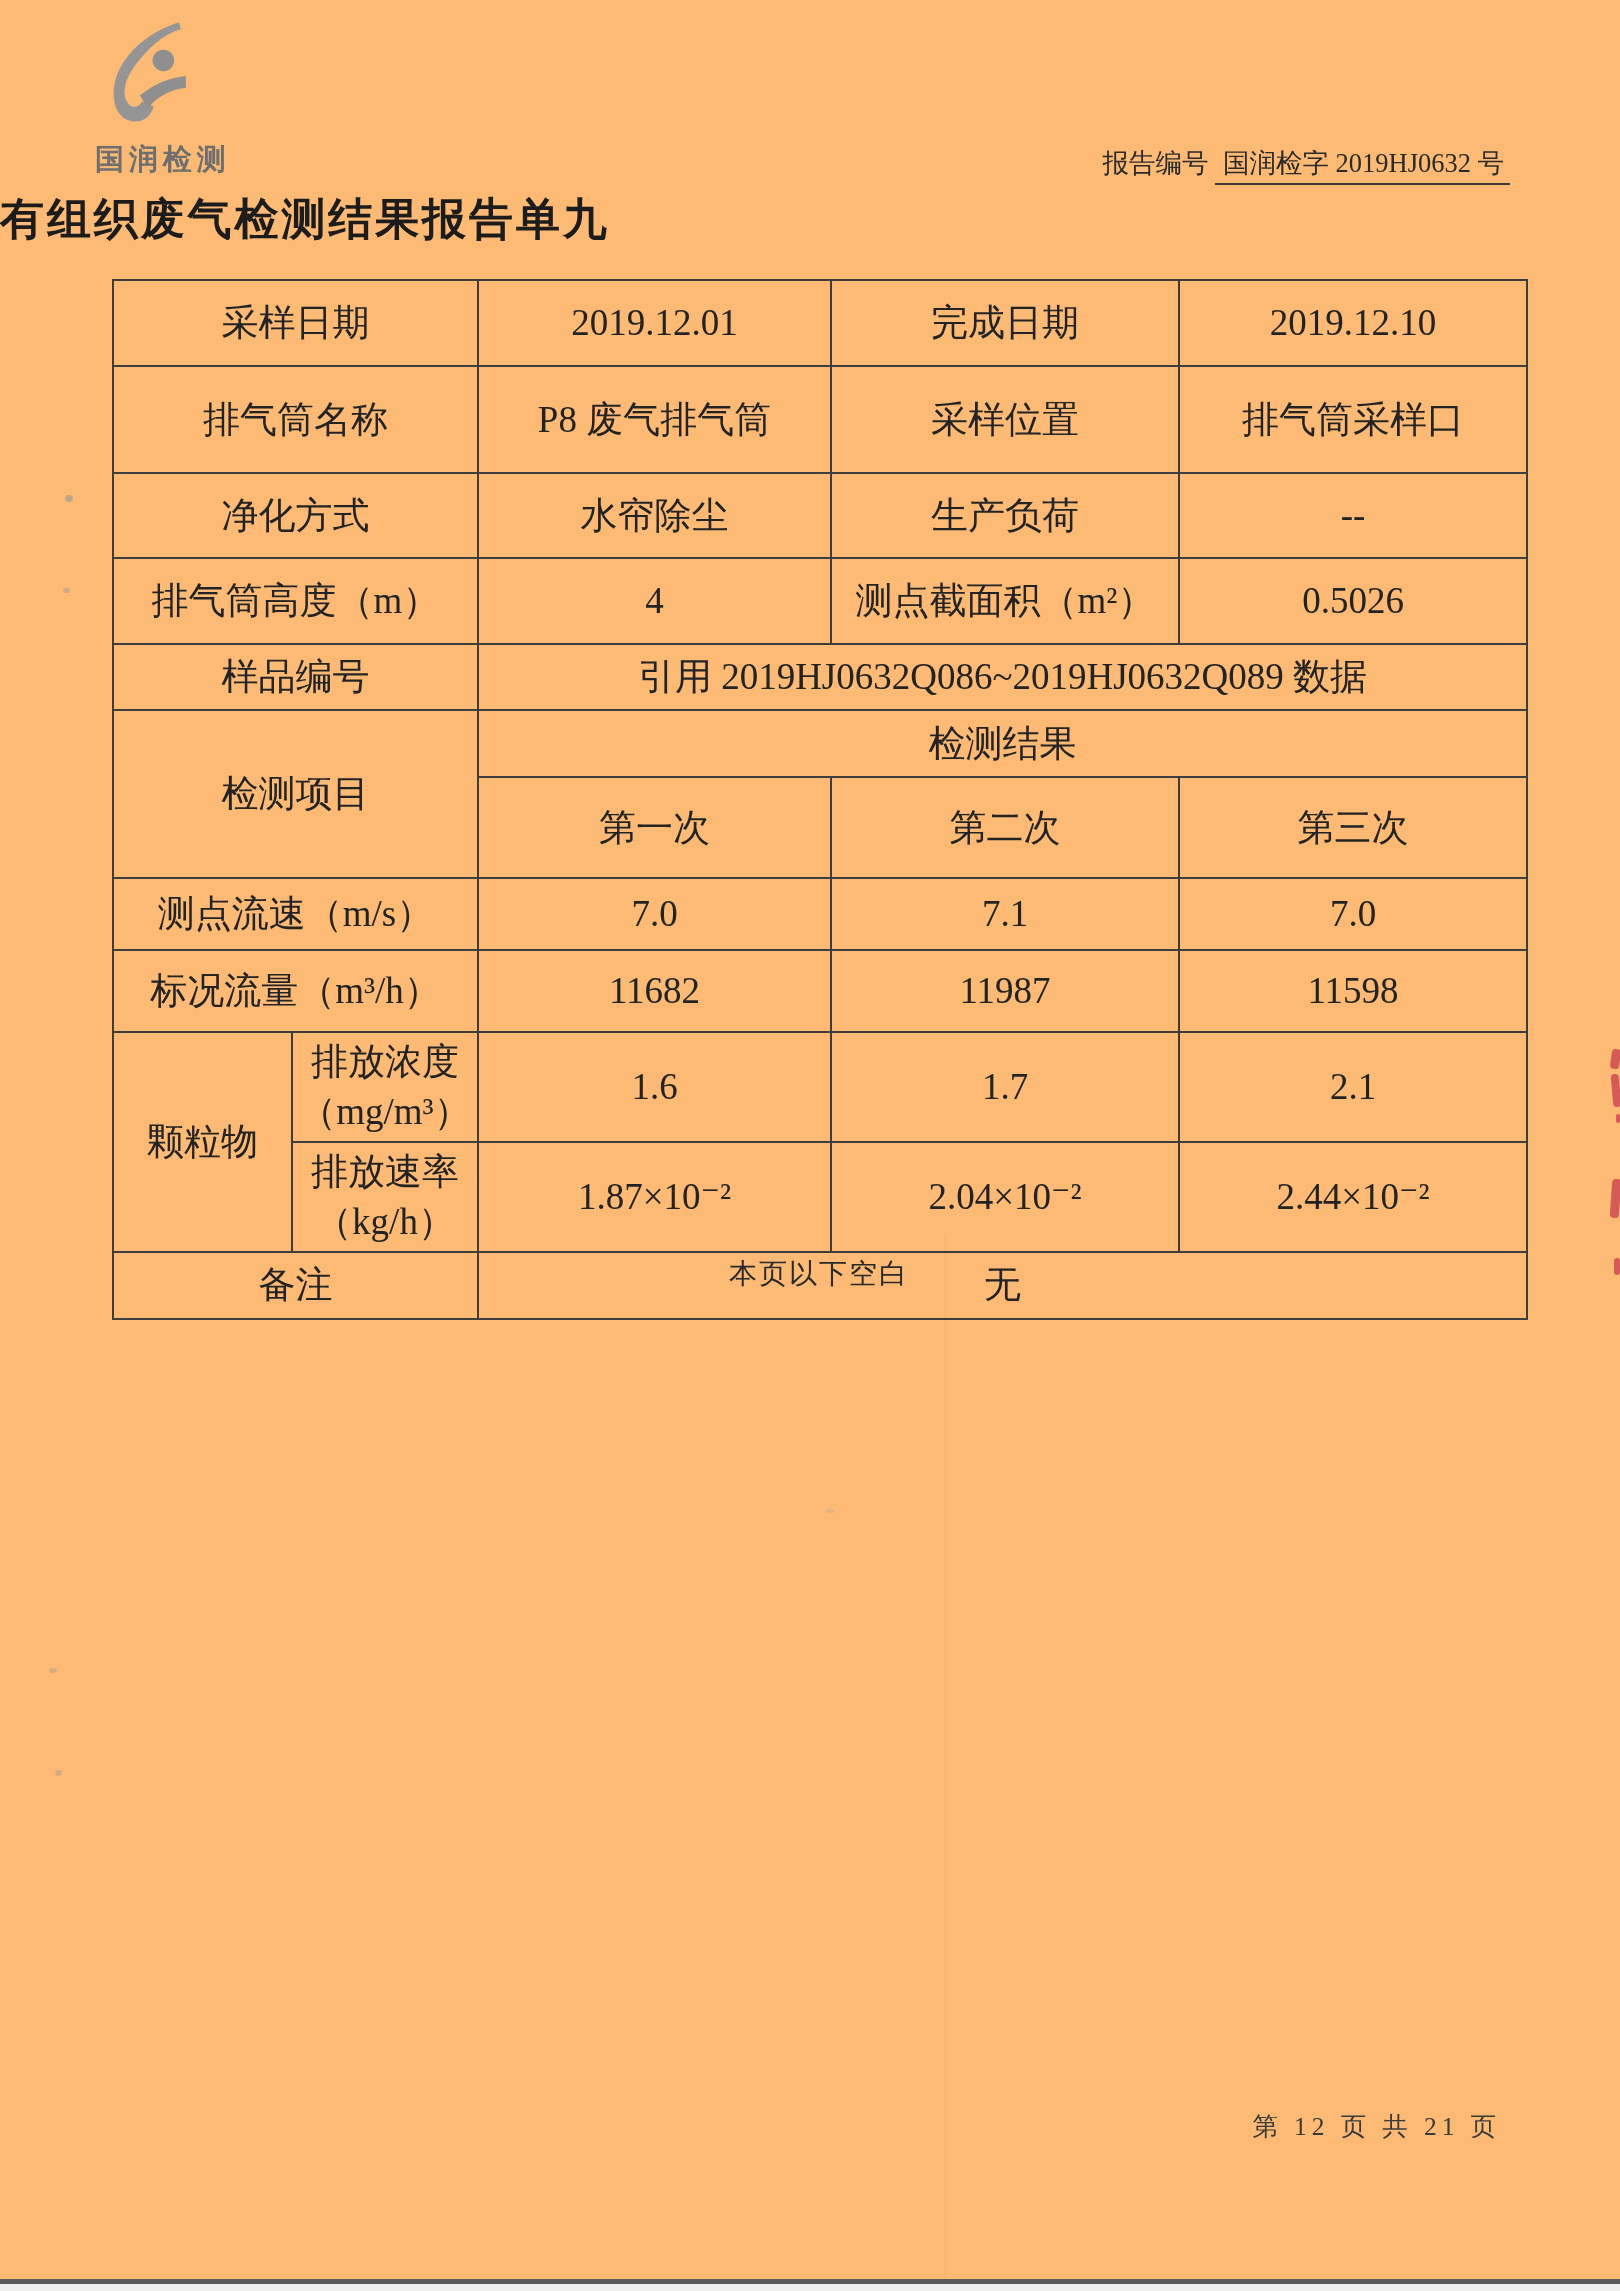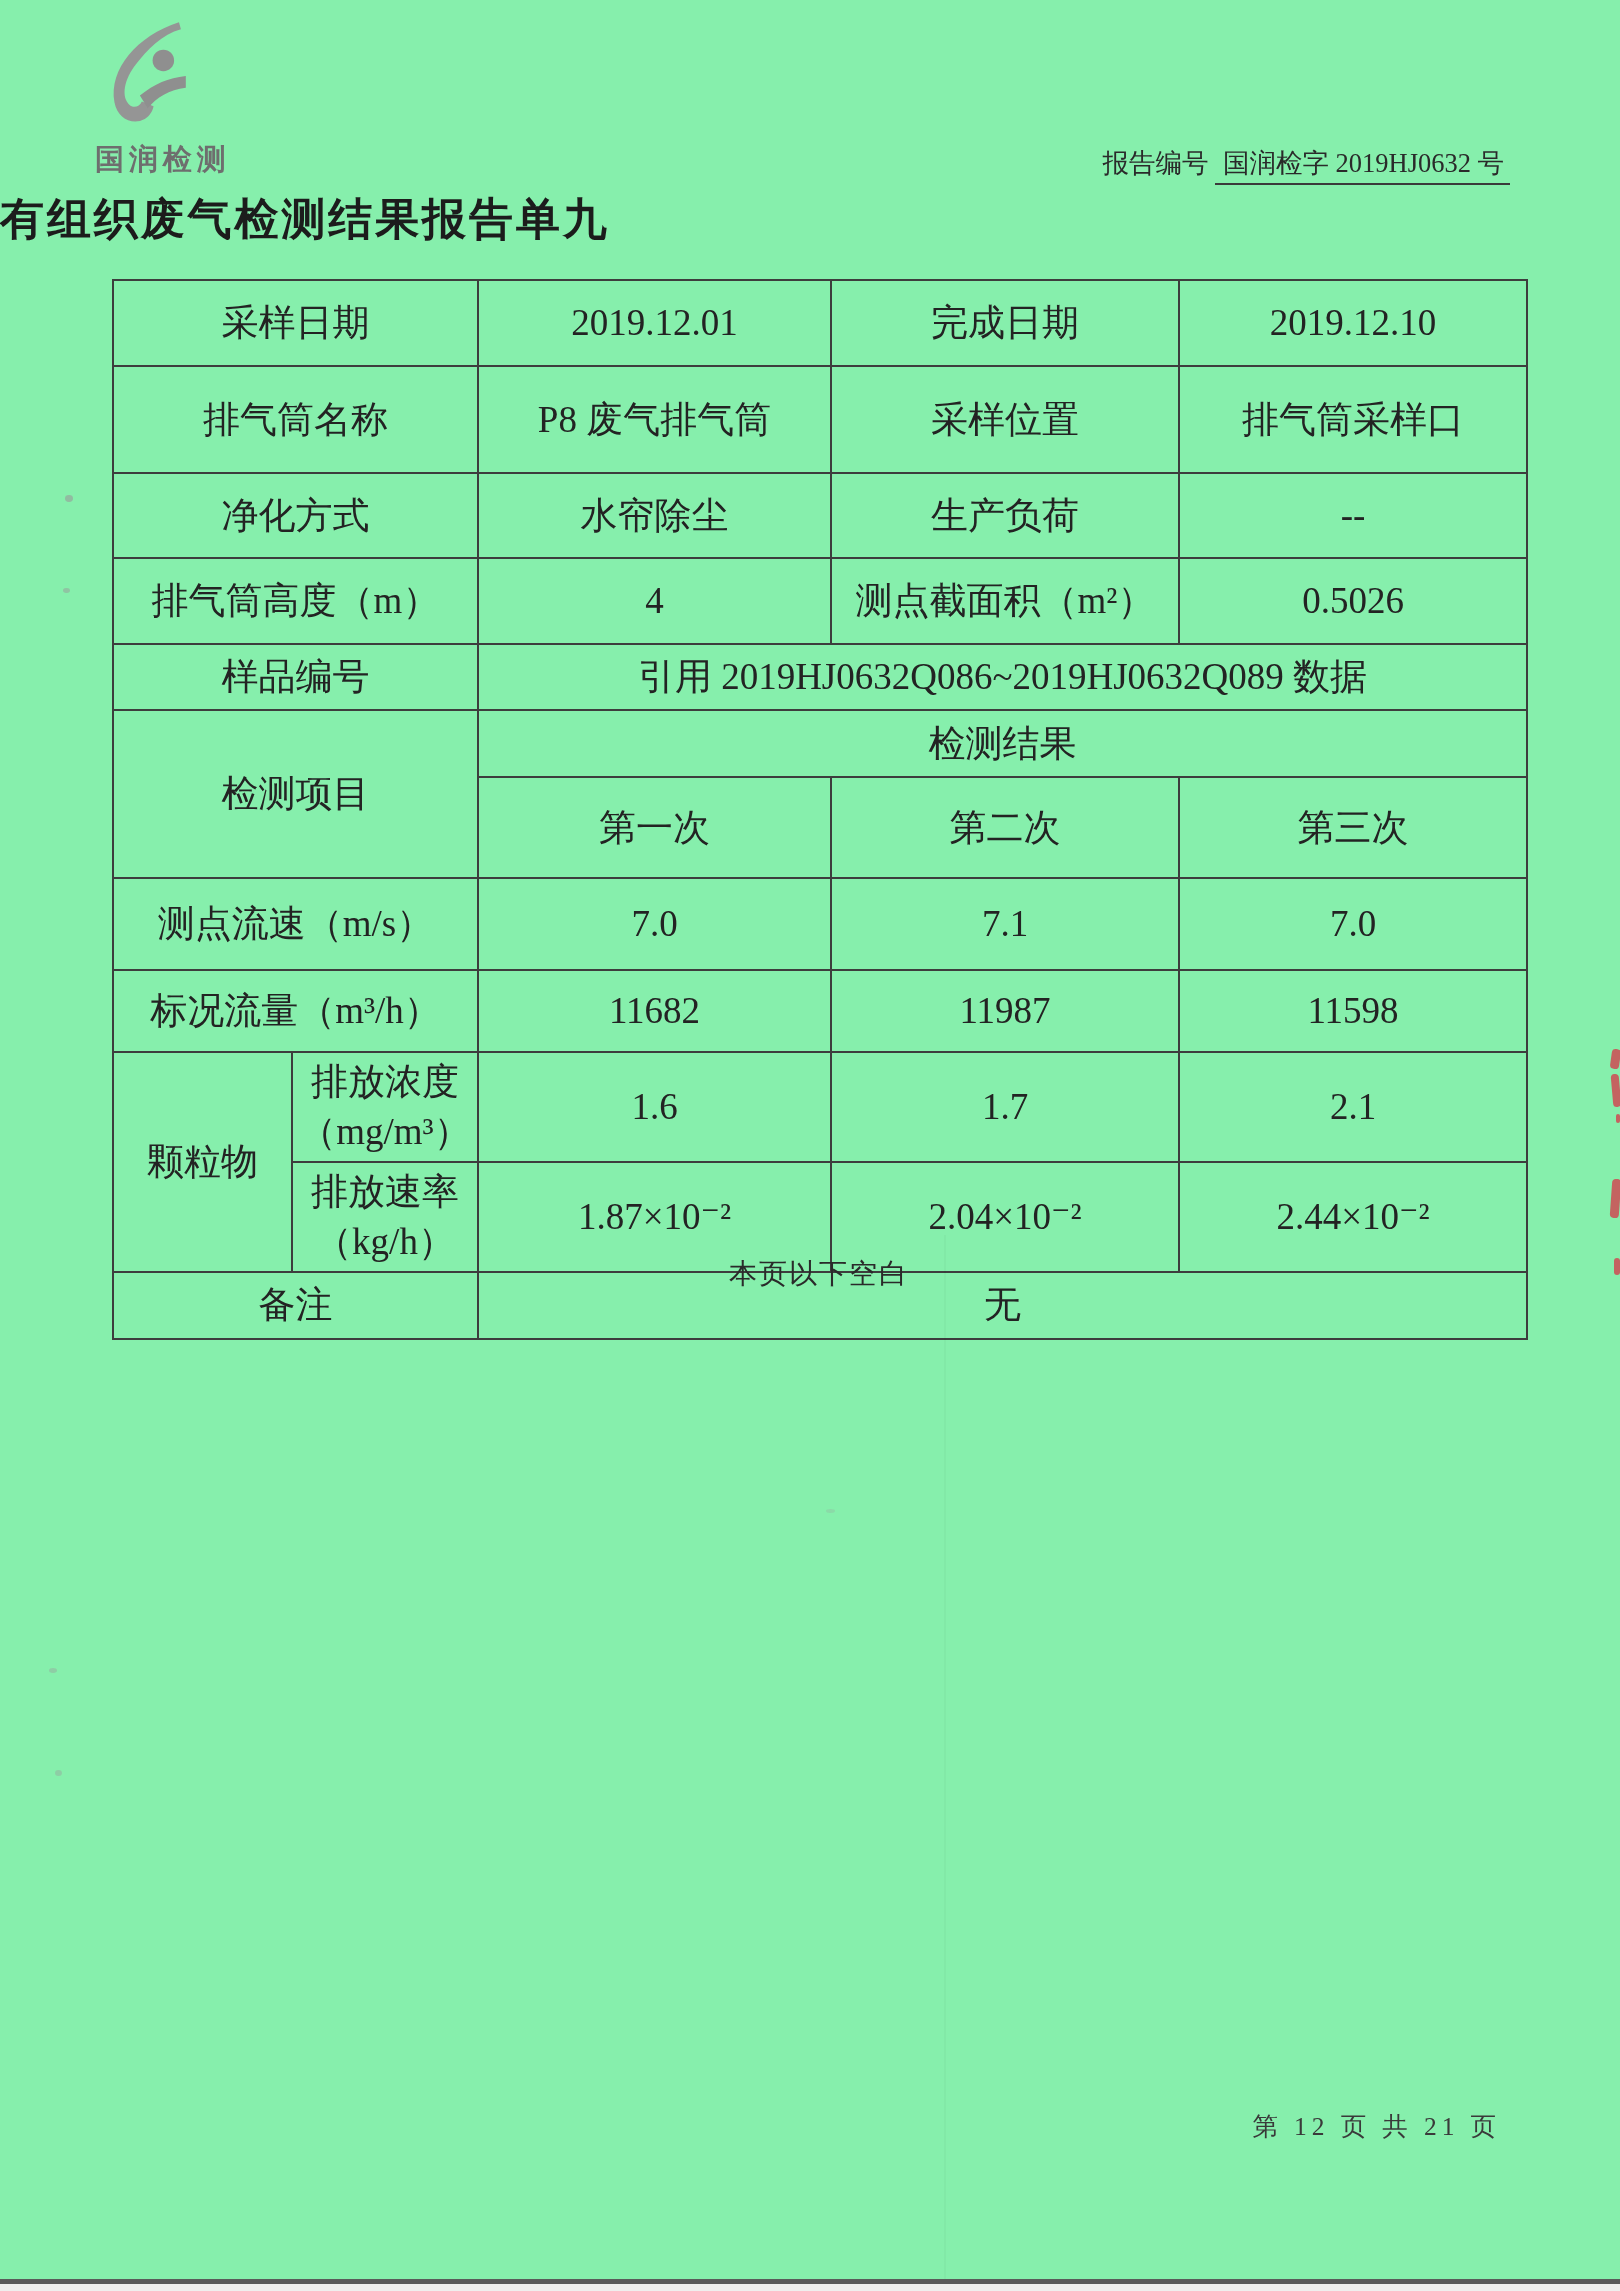--- a/index.html
+++ b/index.html
@@ -3,21 +3,21 @@
 <meta charset="utf-8">
 <style>
   html,body{margin:0;padding:0;}
   body{
     font-family:"Liberation Serif","DejaVu Serif",serif;
     background:#e8e8e8;
   }
   .page{
     position:relative;
     width:1620px;height:2292px;
-    background:#86efac;
+    background:#fdba74;
     overflow:hidden;
     color:#222;
   }
   
   .logo{position:absolute;left:93px;top:19.6px;width:147px;height:157px;}
   .logo svg{display:block;}
   .logo-text{
     position:absolute;left:2px;top:120px;width:157px;
     font-family:"Liberation Sans","DejaVu Sans",sans-serif;
     font-weight:bold;font-size:29px;letter-spacing:4.9px;color:#6e6e6e;
@@ -134,21 +134,21 @@
       </tr>
       <tr style="height:67px">
         <td colspan="2" rowspan="2">检测项目</td>
         <td colspan="3">检测结果</td>
       </tr>
       <tr style="height:101px">
         <td>第一次</td>
         <td>第二次</td>
         <td>第三次</td>
       </tr>
-      <tr style="height:92px">
+      <tr style="height:72px">
         <td colspan="2">测点流速（m/s）</td>
         <td>7.0</td>
         <td>7.1</td>
         <td>7.0</td>
       </tr>
       <tr style="height:82px">
         <td colspan="2">标况流量（m³/h）</td>
         <td>11682</td>
         <td>11987</td>
         <td>11598</td>

